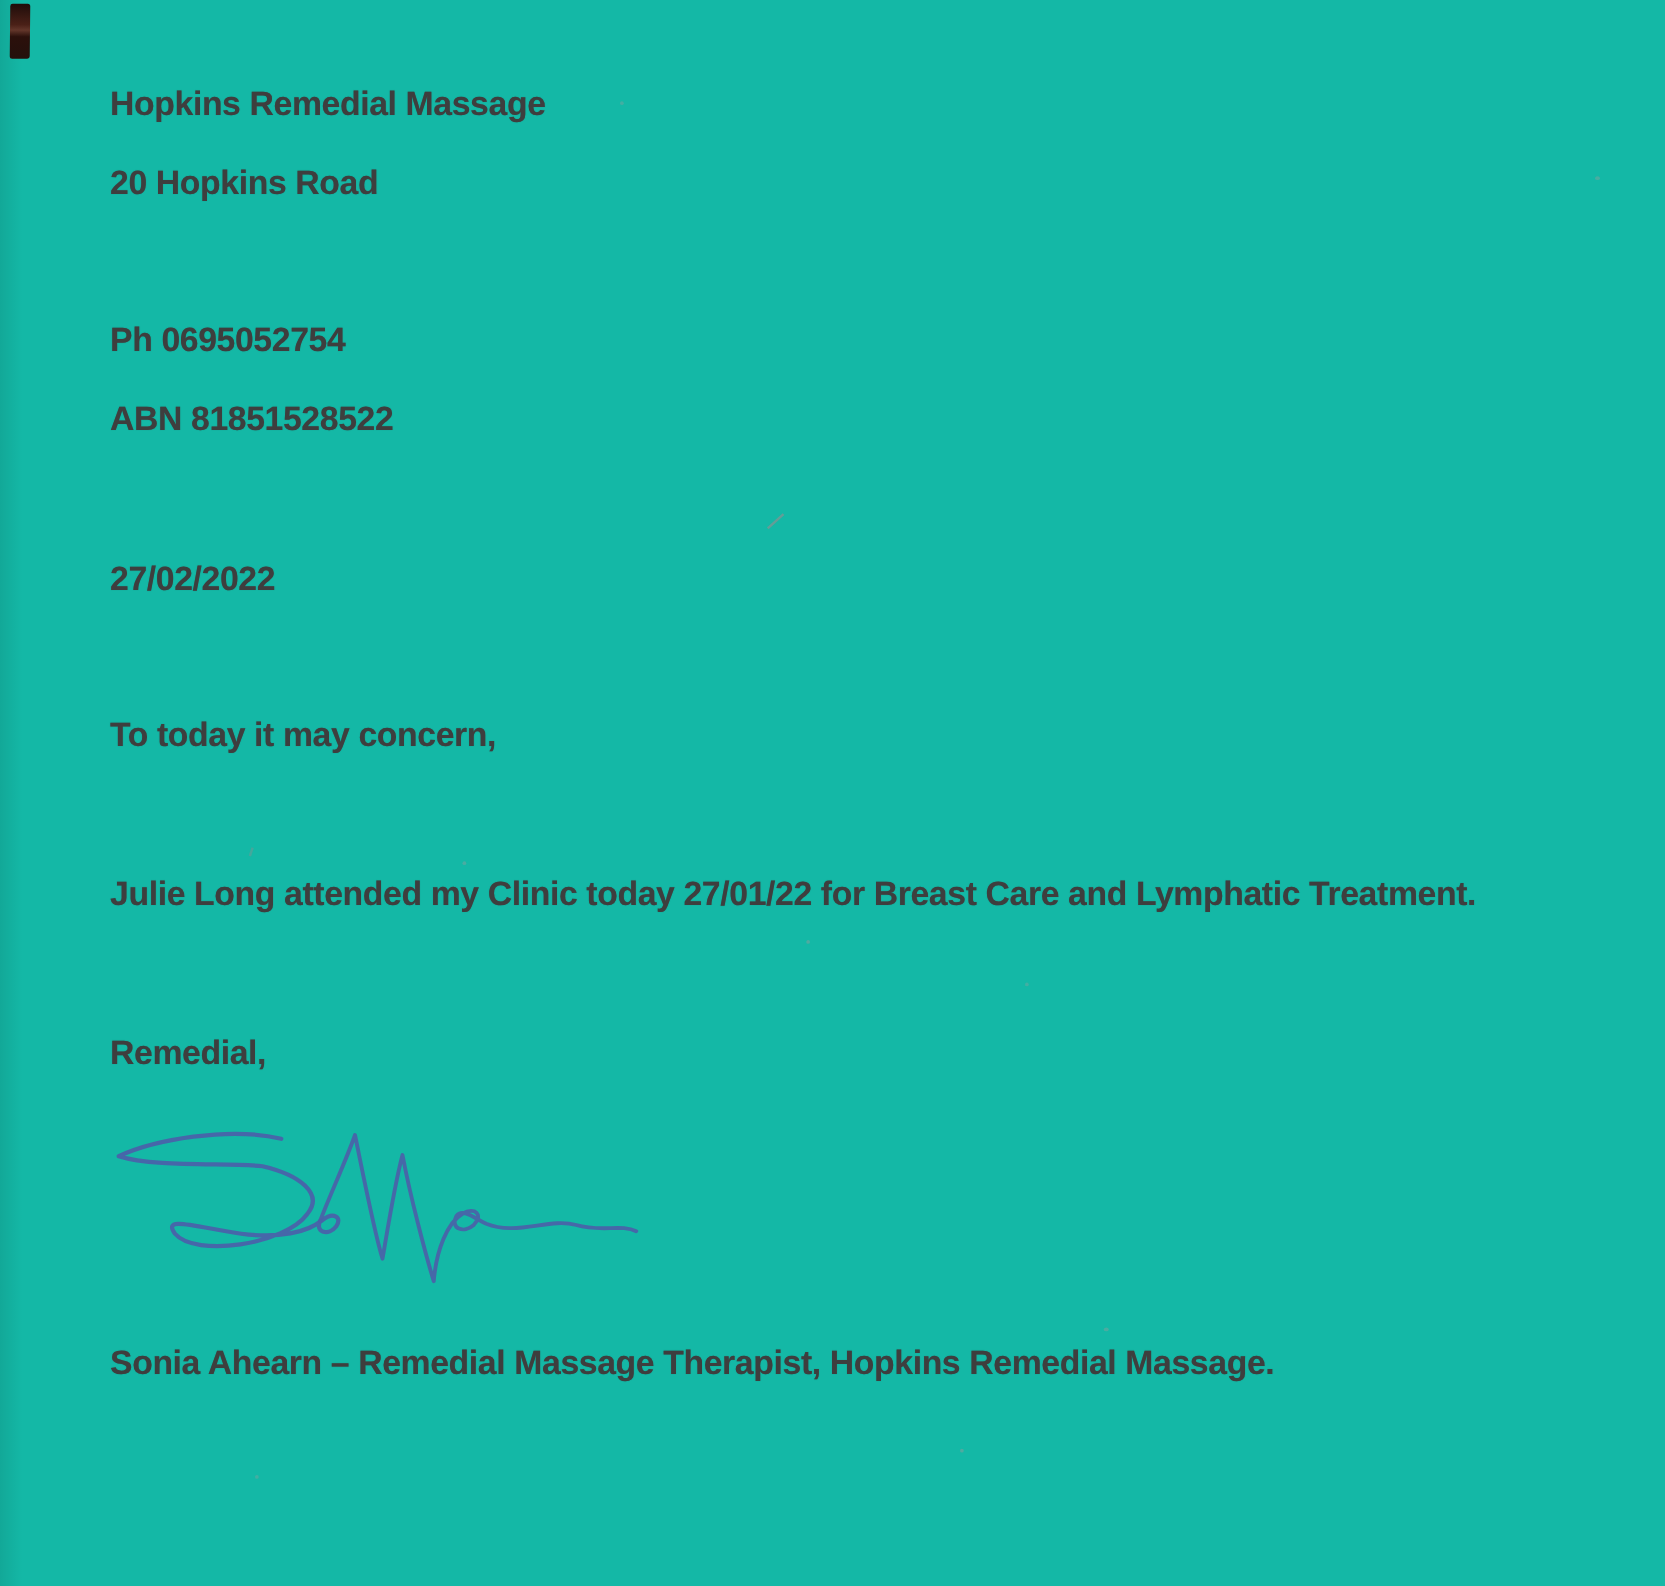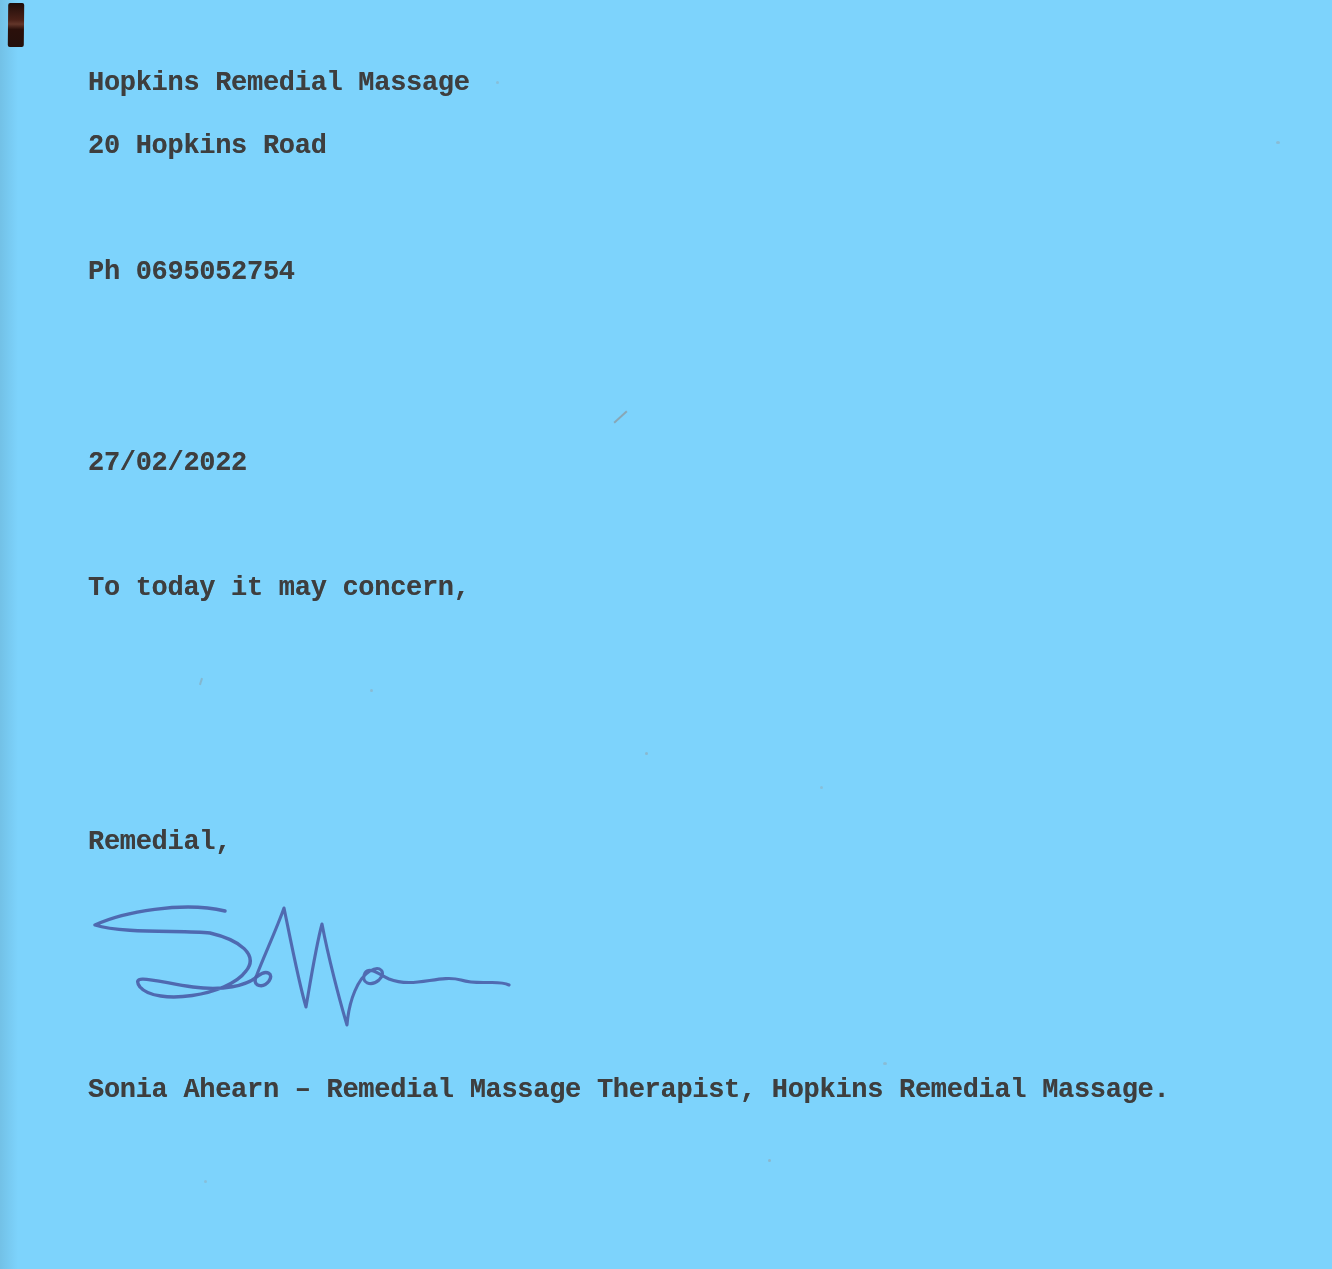--- a/index.html
+++ b/index.html
@@ -7,22 +7,22 @@
     padding: 0;
     width: 1332px;
     height: 1269px;
     background: #ffffff;
     overflow: hidden;
   }
   .page {
     position: relative;
     width: 1332px;
     height: 1269px;
-    background: #7dd3fc;
-    font-family: Liberation Mono, monospace;
+    background: #14b8a6;
+    font-family: Liberation Sans, sans-serif;
   }
   
   .edge-shadow {
     position: absolute;
     left: 0; top: 0;
     width: 18px; height: 1269px;
     background: linear-gradient(to right, rgba(0,0,0,0.085), rgba(0,0,0,0.0));
   }
   
   .scan-mark {
@@ -65,25 +65,27 @@
 <body>
 
 <div class="page">
 
   <div class="edge-shadow"></div>
   <div class="scan-mark"></div>
 
   <div class="tline" style="top:68px">Hopkins Remedial Massage</div>
   <div class="tline" style="top:131px">20 Hopkins Road</div>
   <div class="tline" style="top:257px">Ph 0695052754</div>
+  <div class="tline" style="top:320px">ABN 81851528522</div>
 
   <div class="tline" style="top:448px">27/02/2022</div>
 
   <div class="tline" style="top:573px">To today it may concern,</div>
 
+  <div class="tline" style="top:700px">Julie Long attended my Clinic today 27/01/22 for Breast Care and Lymphatic Treatment.</div>
 
   <div class="tline" style="top:827px">Remedial,</div>
 
   <div class="sig-wrap">
     <svg width="430" height="145" viewBox="0 0 430 145" fill="none" xmlns="http://www.w3.org/2000/svg">
 
       <path d="M 137,25
            C 95,15 35,26 7,39
            C 35,48 95,44 122,47
            C 152,54 171,69 158,85

